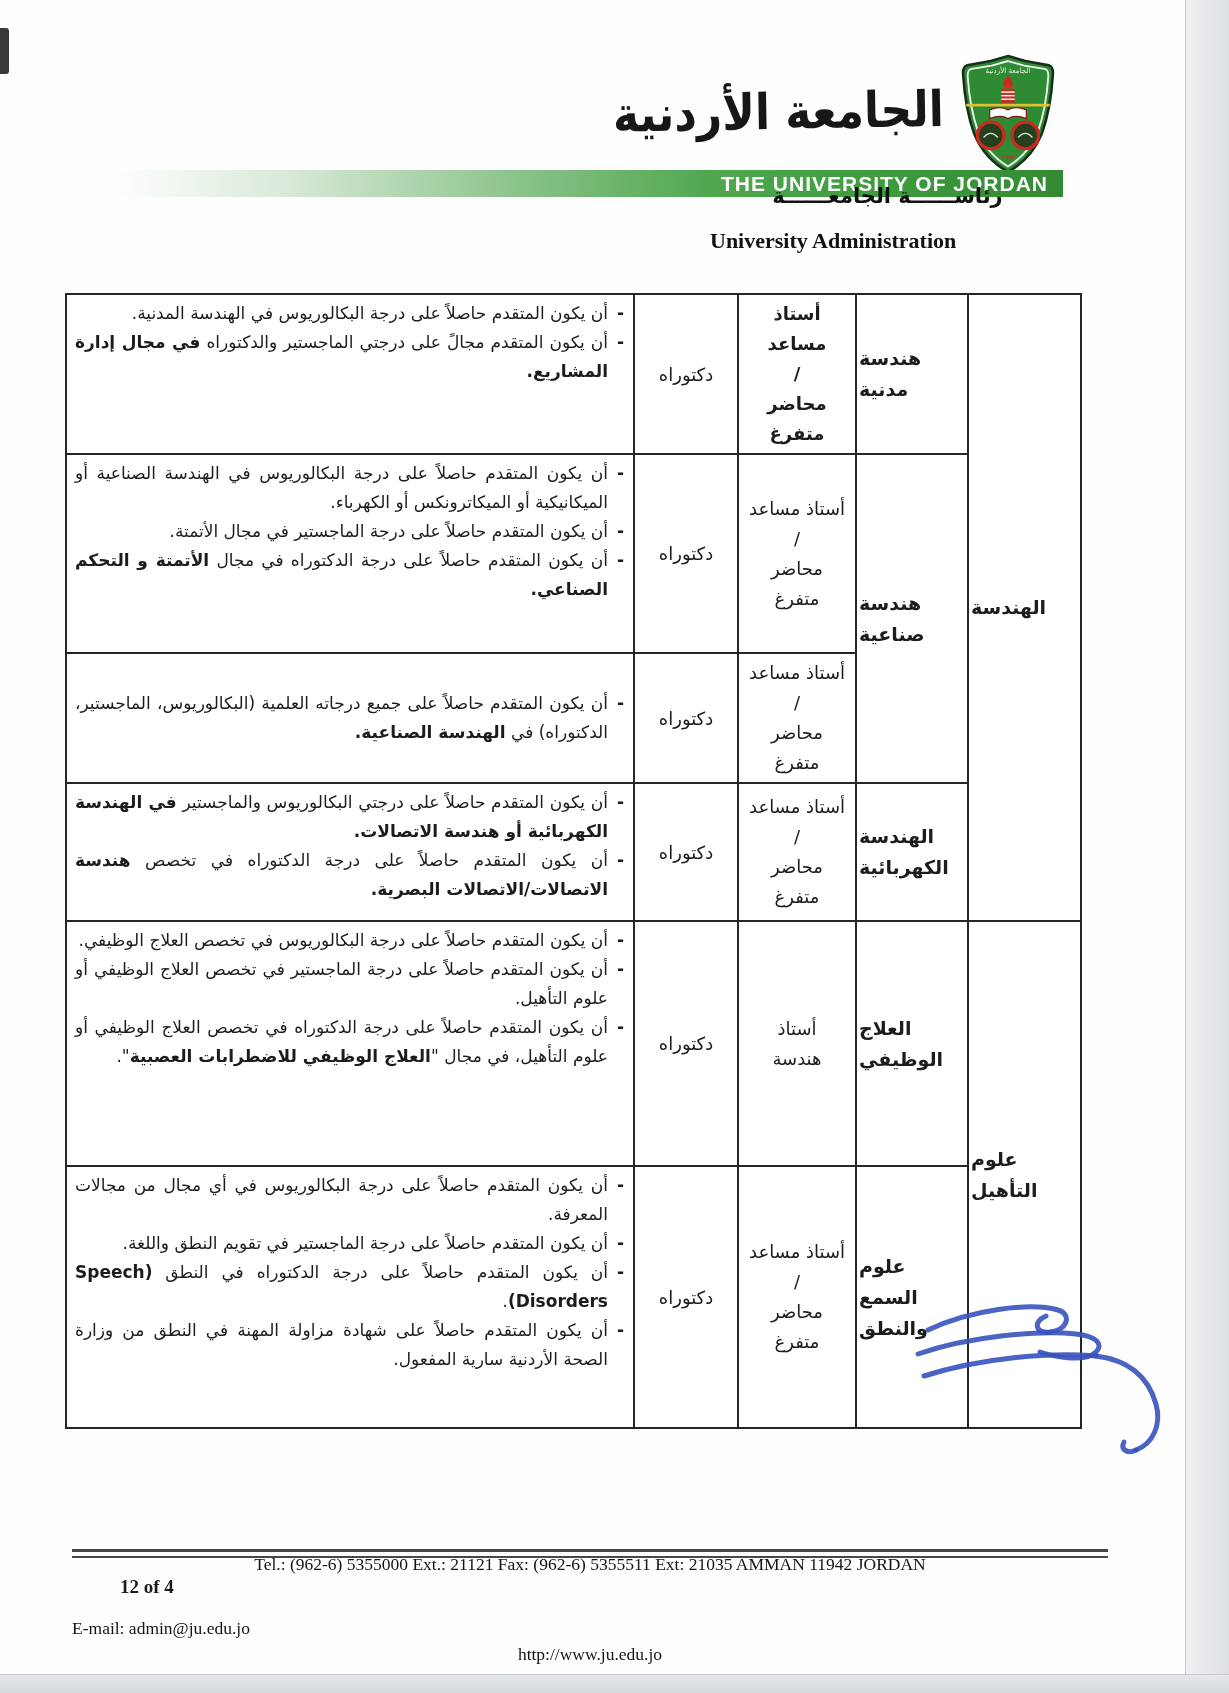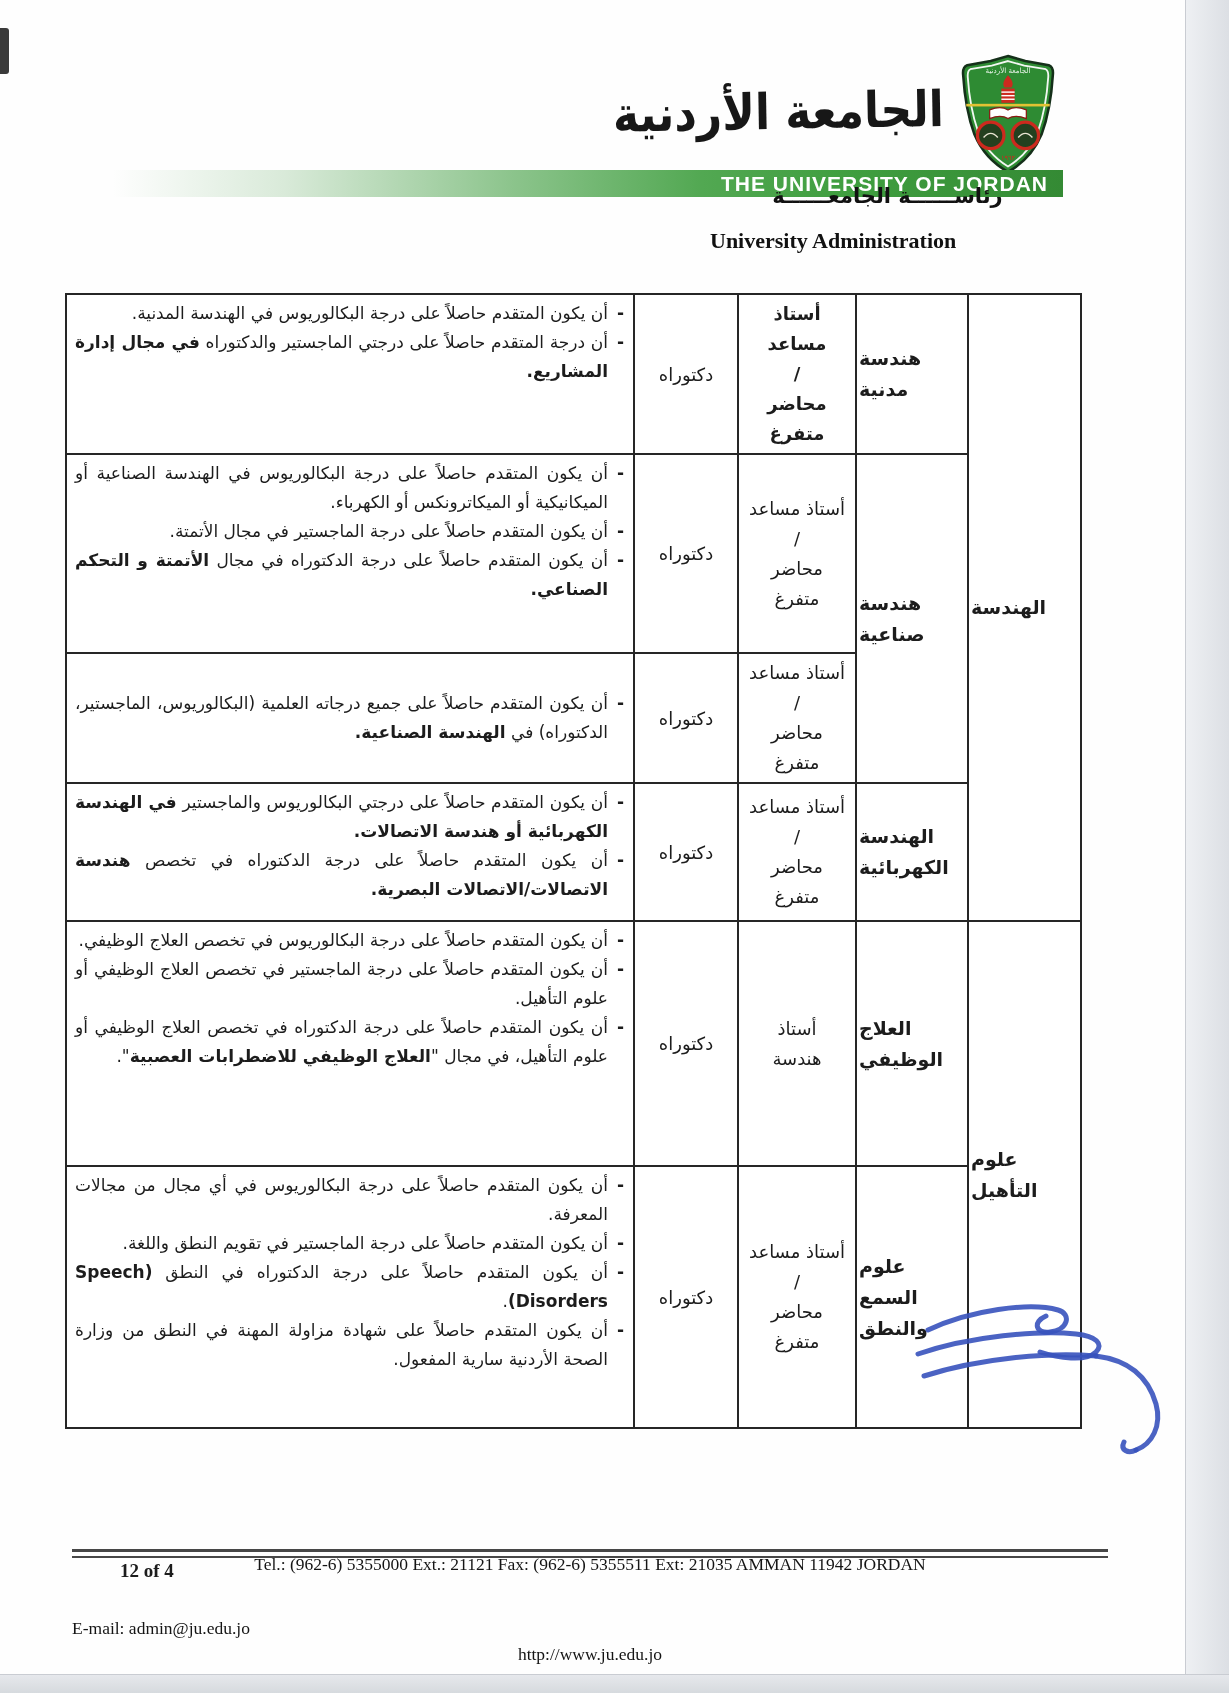--- a/index.html
+++ b/index.html
@@ -63,21 +63,21 @@
   .spec-cell,.fac-cell{text-align:left;font-weight:bold;font-size:19px;line-height:31px;padding:21px 2px;}
 
   
   .signature{position:absolute;left:900px;top:1292px;width:290px;height:175px;}
   .signature path{stroke:var(--sig-blue);stroke-width:5;fill:none;stroke-linecap:round;opacity:.9;}
 
   
   .footer-rule{position:absolute;left:72px;top:1549px;width:1036px;height:4px;
     border-top:3px solid #474747;border-bottom:2px solid #474747;}
   .footer-line1{position:absolute;left:72px;top:1560px;width:1036px;display:flex;align-items:baseline;}
-  .page-ind{margin-left:48px;font-family:"Liberation Serif",serif;font-weight:bold;font-size:19px;white-space:nowrap;}
+  .page-ind{margin-left:48px;font-family:"Liberation Serif",serif;font-weight:bold;font-size:19px;white-space:nowrap;margin-top:16px;}
   .contact-ar{flex:1;direction:rtl;text-align:center;font-size:16.5px;color:#141414;}
   .footer-en{position:absolute;left:72px;top:1554px;width:1036px;text-align:center;
     font-family:"Liberation Serif",serif;font-size:17.5px;color:#141414;}
   .footer-email{position:absolute;left:72px;top:1618px;width:1036px;
     font-family:"Liberation Serif",serif;font-size:17.5px;color:#141414;}
   .footer-web{position:absolute;left:72px;top:1644px;width:1036px;text-align:center;
     font-family:"Liberation Serif",serif;font-size:17.5px;color:#141414;}
 </style>
 </head>
 <body>
@@ -138,21 +138,21 @@
             <div>متفرغ</div>
           </td>
           <td class="degree-cell">دكتوراه</td>
           <td class="req-cell v-top">
             <div class="req-item">
               <span class="dash">-</span>
               <div class="req-text"><span>أن يكون المتقدم حاصلاً على درجة البكالوريوس في الهندسة المدنية.</span></div>
             </div>
             <div class="req-item">
               <span class="dash">-</span>
-              <div class="req-text"><span>أن درجة المتقدم حاصلاً على درجتي الماجستير والدكتوراه </span><b>في مجال إدارة المشاريع.</b></div>
+              <div class="req-text"><span>أن يكون المتقدم مجالً على درجتي الماجستير والدكتوراه </span><b>في مجال إدارة المشاريع.</b></div>
             </div>
           </td>
         </tr>
         <tr style="height: 199px;">
           <td class="spec-cell" rowspan="2">
             <div>هندسة</div>
             <div>صناعية</div>
           </td>
           <td class="rank-cell" rowspan="1">
             <div>أستاذ مساعد</div>

